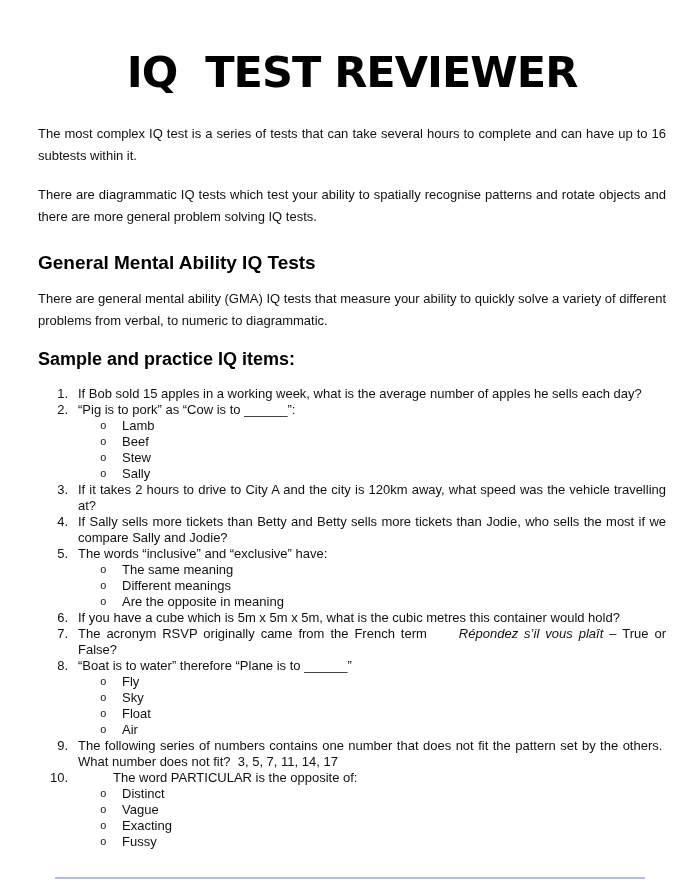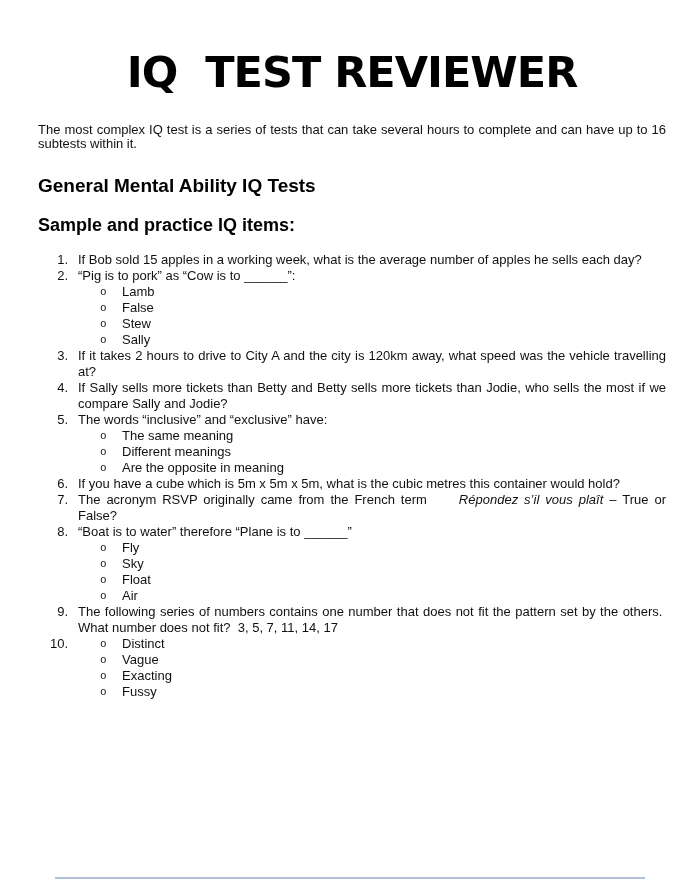--- a/index.html
+++ b/index.html
@@ -26,21 +26,21 @@
     font-size:43px;
     line-height:1.15;
     text-align:center;
     color:#000000;
     white-space:pre;
     letter-spacing:-1px;
   }
   p.para {
     margin:17px 0 0;
     font-size:13px;
-    line-height:14px;
+    line-height:22px;
     text-align:justify;
   }
   p.para.p-first { margin-top:26px; }
   h2.section-heading {
     margin:24px 0 0;
     font-size:19px;
     line-height:1.2;
     font-weight:bold;
     color:#000000;
   }
@@ -83,44 +83,46 @@
 <body>
 
 <div class="page">
   <div class="page-number">220</div>
 
   <div class="content">
     <h1 class="title">IQ  TEST REVIEWER</h1>
 
     <p class="para p-first">The most complex IQ test is a series of tests that can take several hours to complete and can have up to 16 subtests within it.</p>
 
+    <p class="para">There are diagrammatic IQ tests which test your ability to spatially recognise patterns and rotate objects and there are more general problem solving IQ tests.</p>
 
     <h2 class="section-heading">General Mental Ability IQ Tests</h2>
 
+    <p class="para p-section">There are general mental ability (GMA) IQ tests that measure your ability to quickly solve a variety of different problems from verbal, to numeric to diagrammatic.</p>
 
     <h3 class="subheading">Sample and practice IQ items:</h3>
 
     <div class="questions">
         <div class="q-row">
           <div class="q-num">1.</div>
           <div class="q-body">
             <div class="q-text"><span>If Bob sold 15 apples in a working week, what is the average number of apples he sells each day?</span></div>
           </div>
         </div>
         <div class="q-row">
           <div class="q-num">2.</div>
           <div class="q-body">
             <div class="q-text"><span>“Pig is to pork” as “Cow is to ______”:</span></div>
             <div class="opt">
               <span class="opt-marker">o</span>
               <span class="opt-label">Lamb</span>
             </div>
             <div class="opt">
               <span class="opt-marker">o</span>
-              <span class="opt-label">False</span>
+              <span class="opt-label">Beef</span>
             </div>
             <div class="opt">
               <span class="opt-marker">o</span>
               <span class="opt-label">Stew</span>
             </div>
             <div class="opt">
               <span class="opt-marker">o</span>
               <span class="opt-label">Sally</span>
             </div>
           </div>
@@ -191,20 +193,21 @@
         </div>
         <div class="q-row">
           <div class="q-num">9.</div>
           <div class="q-body">
             <div class="q-text"><span>The following series of numbers contains one number that does not fit the pattern set by the others.&nbsp; What number does not fit? &nbsp;3, 5, 7, 11, 14, 17</span></div>
           </div>
         </div>
         <div class="q-row">
           <div class="q-num">10.</div>
           <div class="q-body">
+            <div class="q-text"><span class="tab-spacer"></span><span>The word PARTICULAR is the opposite of:</span></div>
             <div class="opt">
               <span class="opt-marker">o</span>
               <span class="opt-label">Distinct</span>
             </div>
             <div class="opt">
               <span class="opt-marker">o</span>
               <span class="opt-label">Vague</span>
             </div>
             <div class="opt">
               <span class="opt-marker">o</span>

